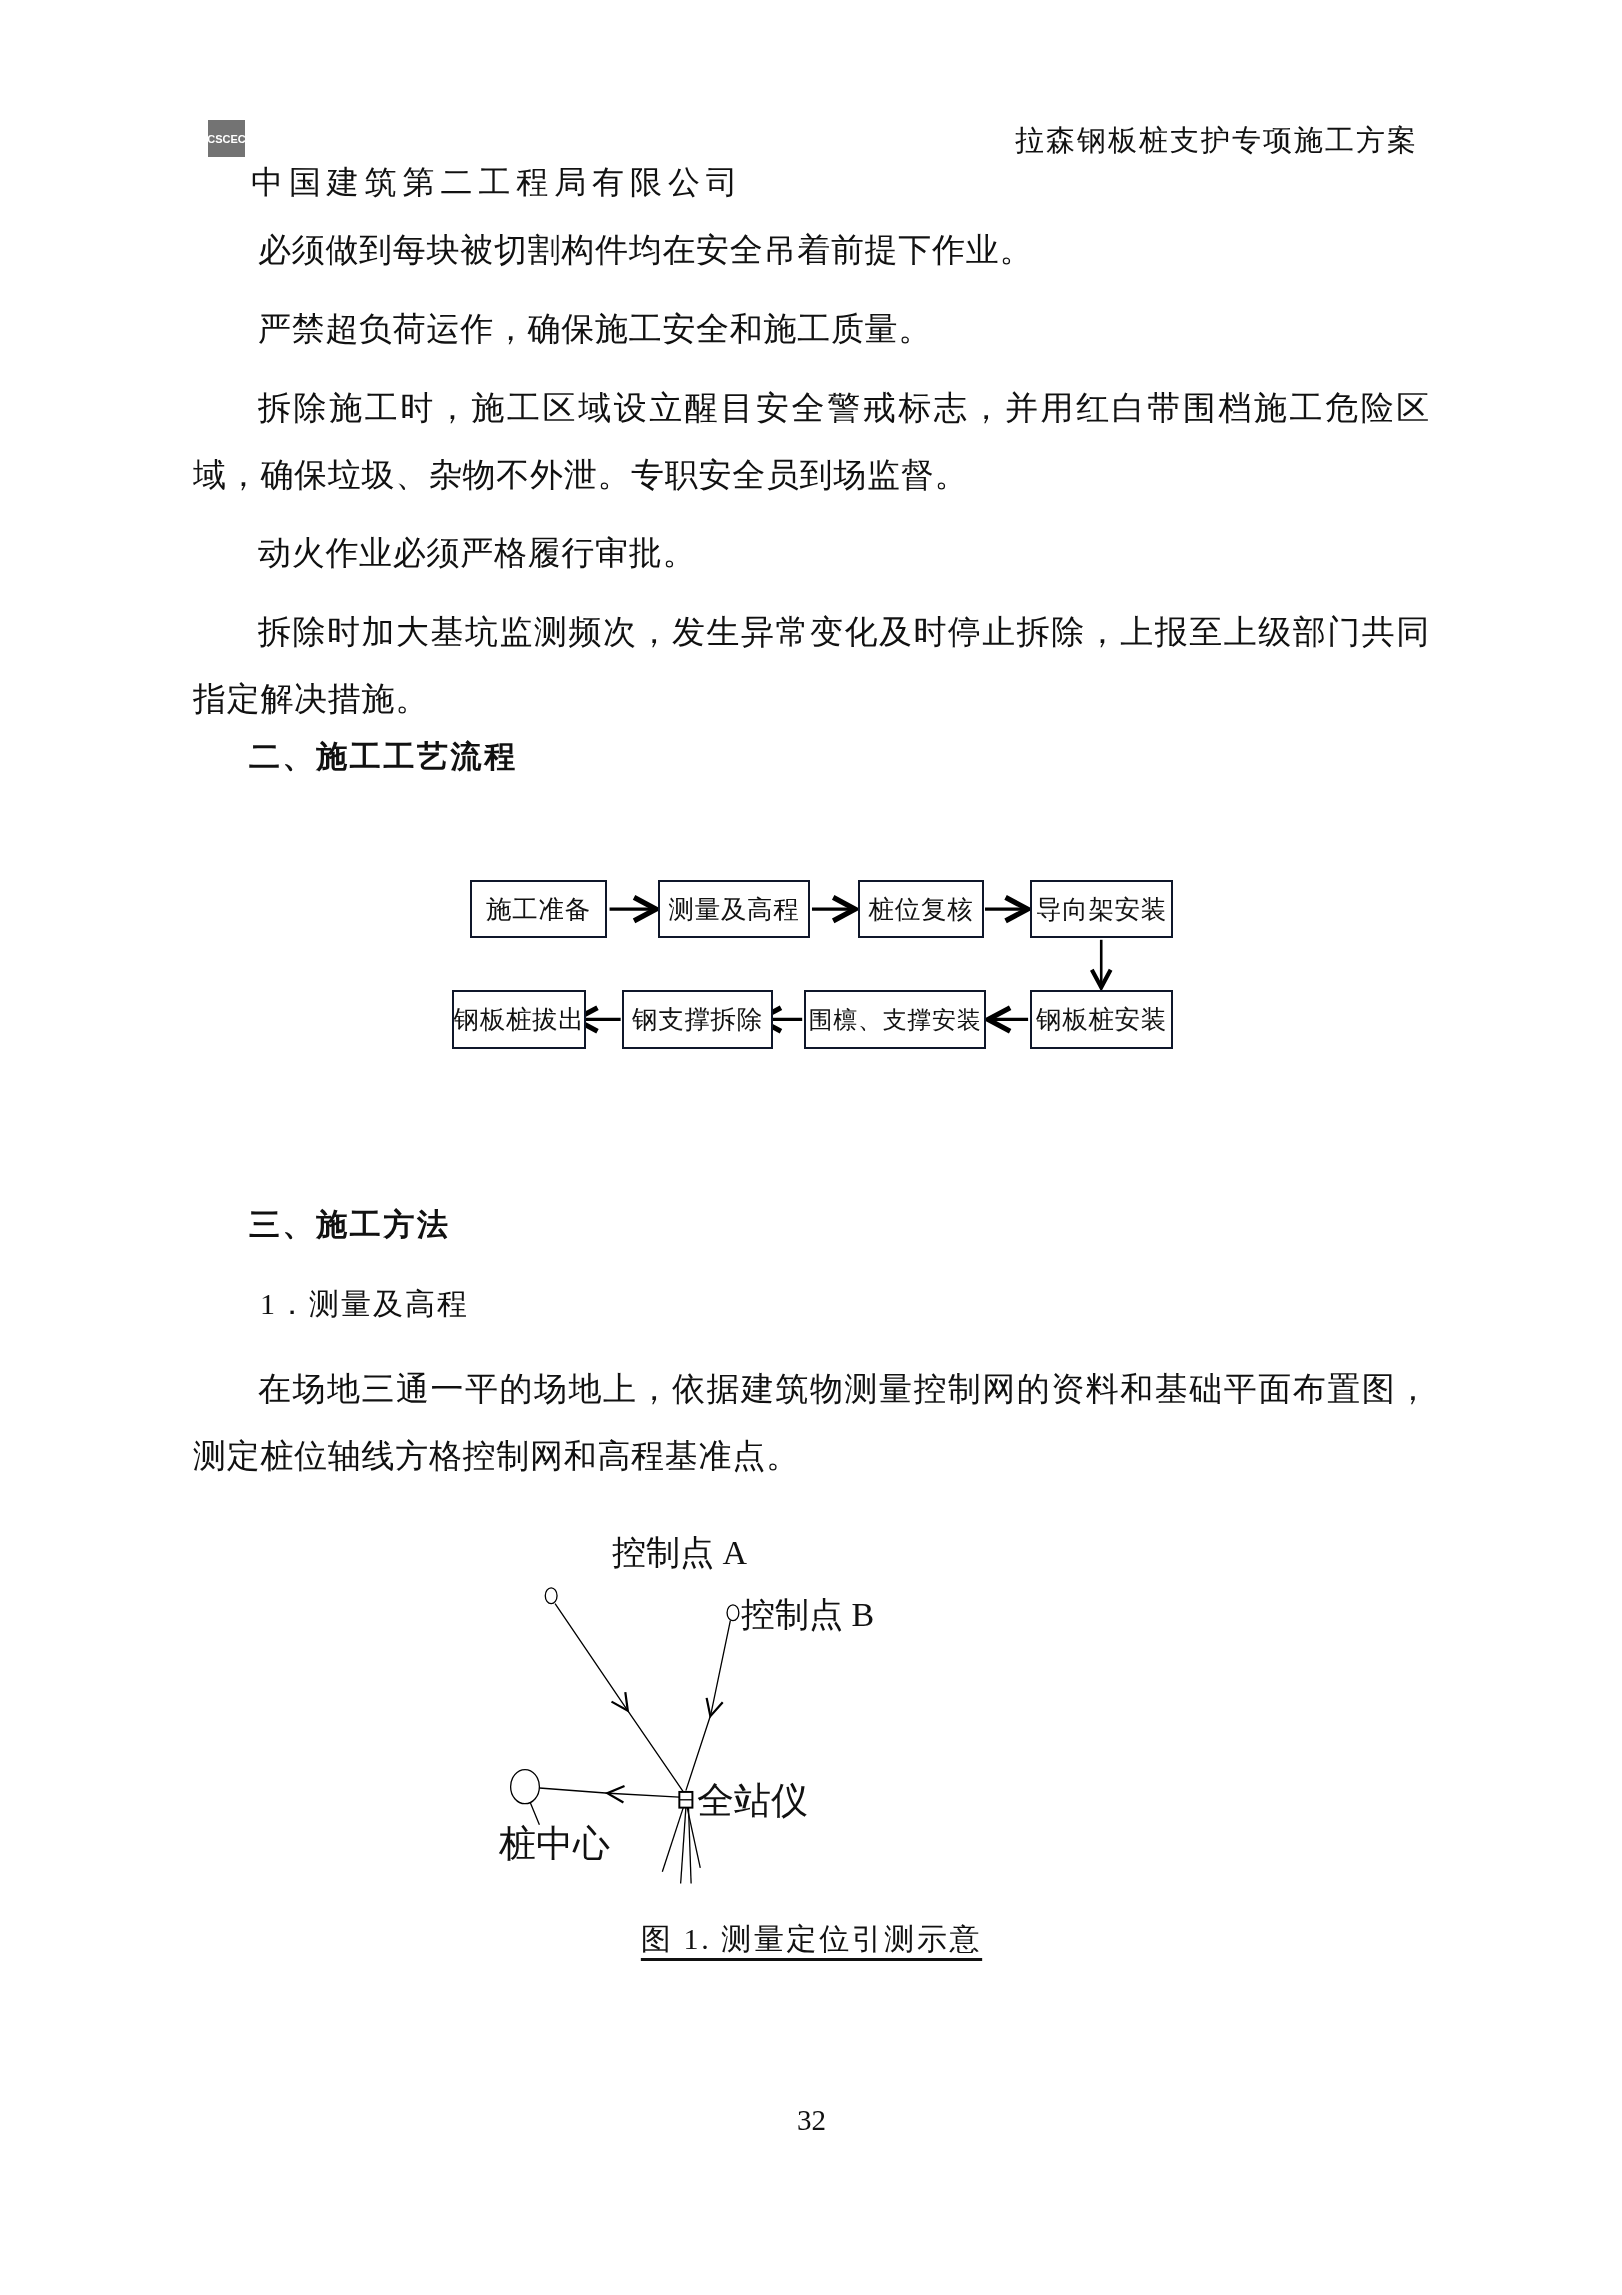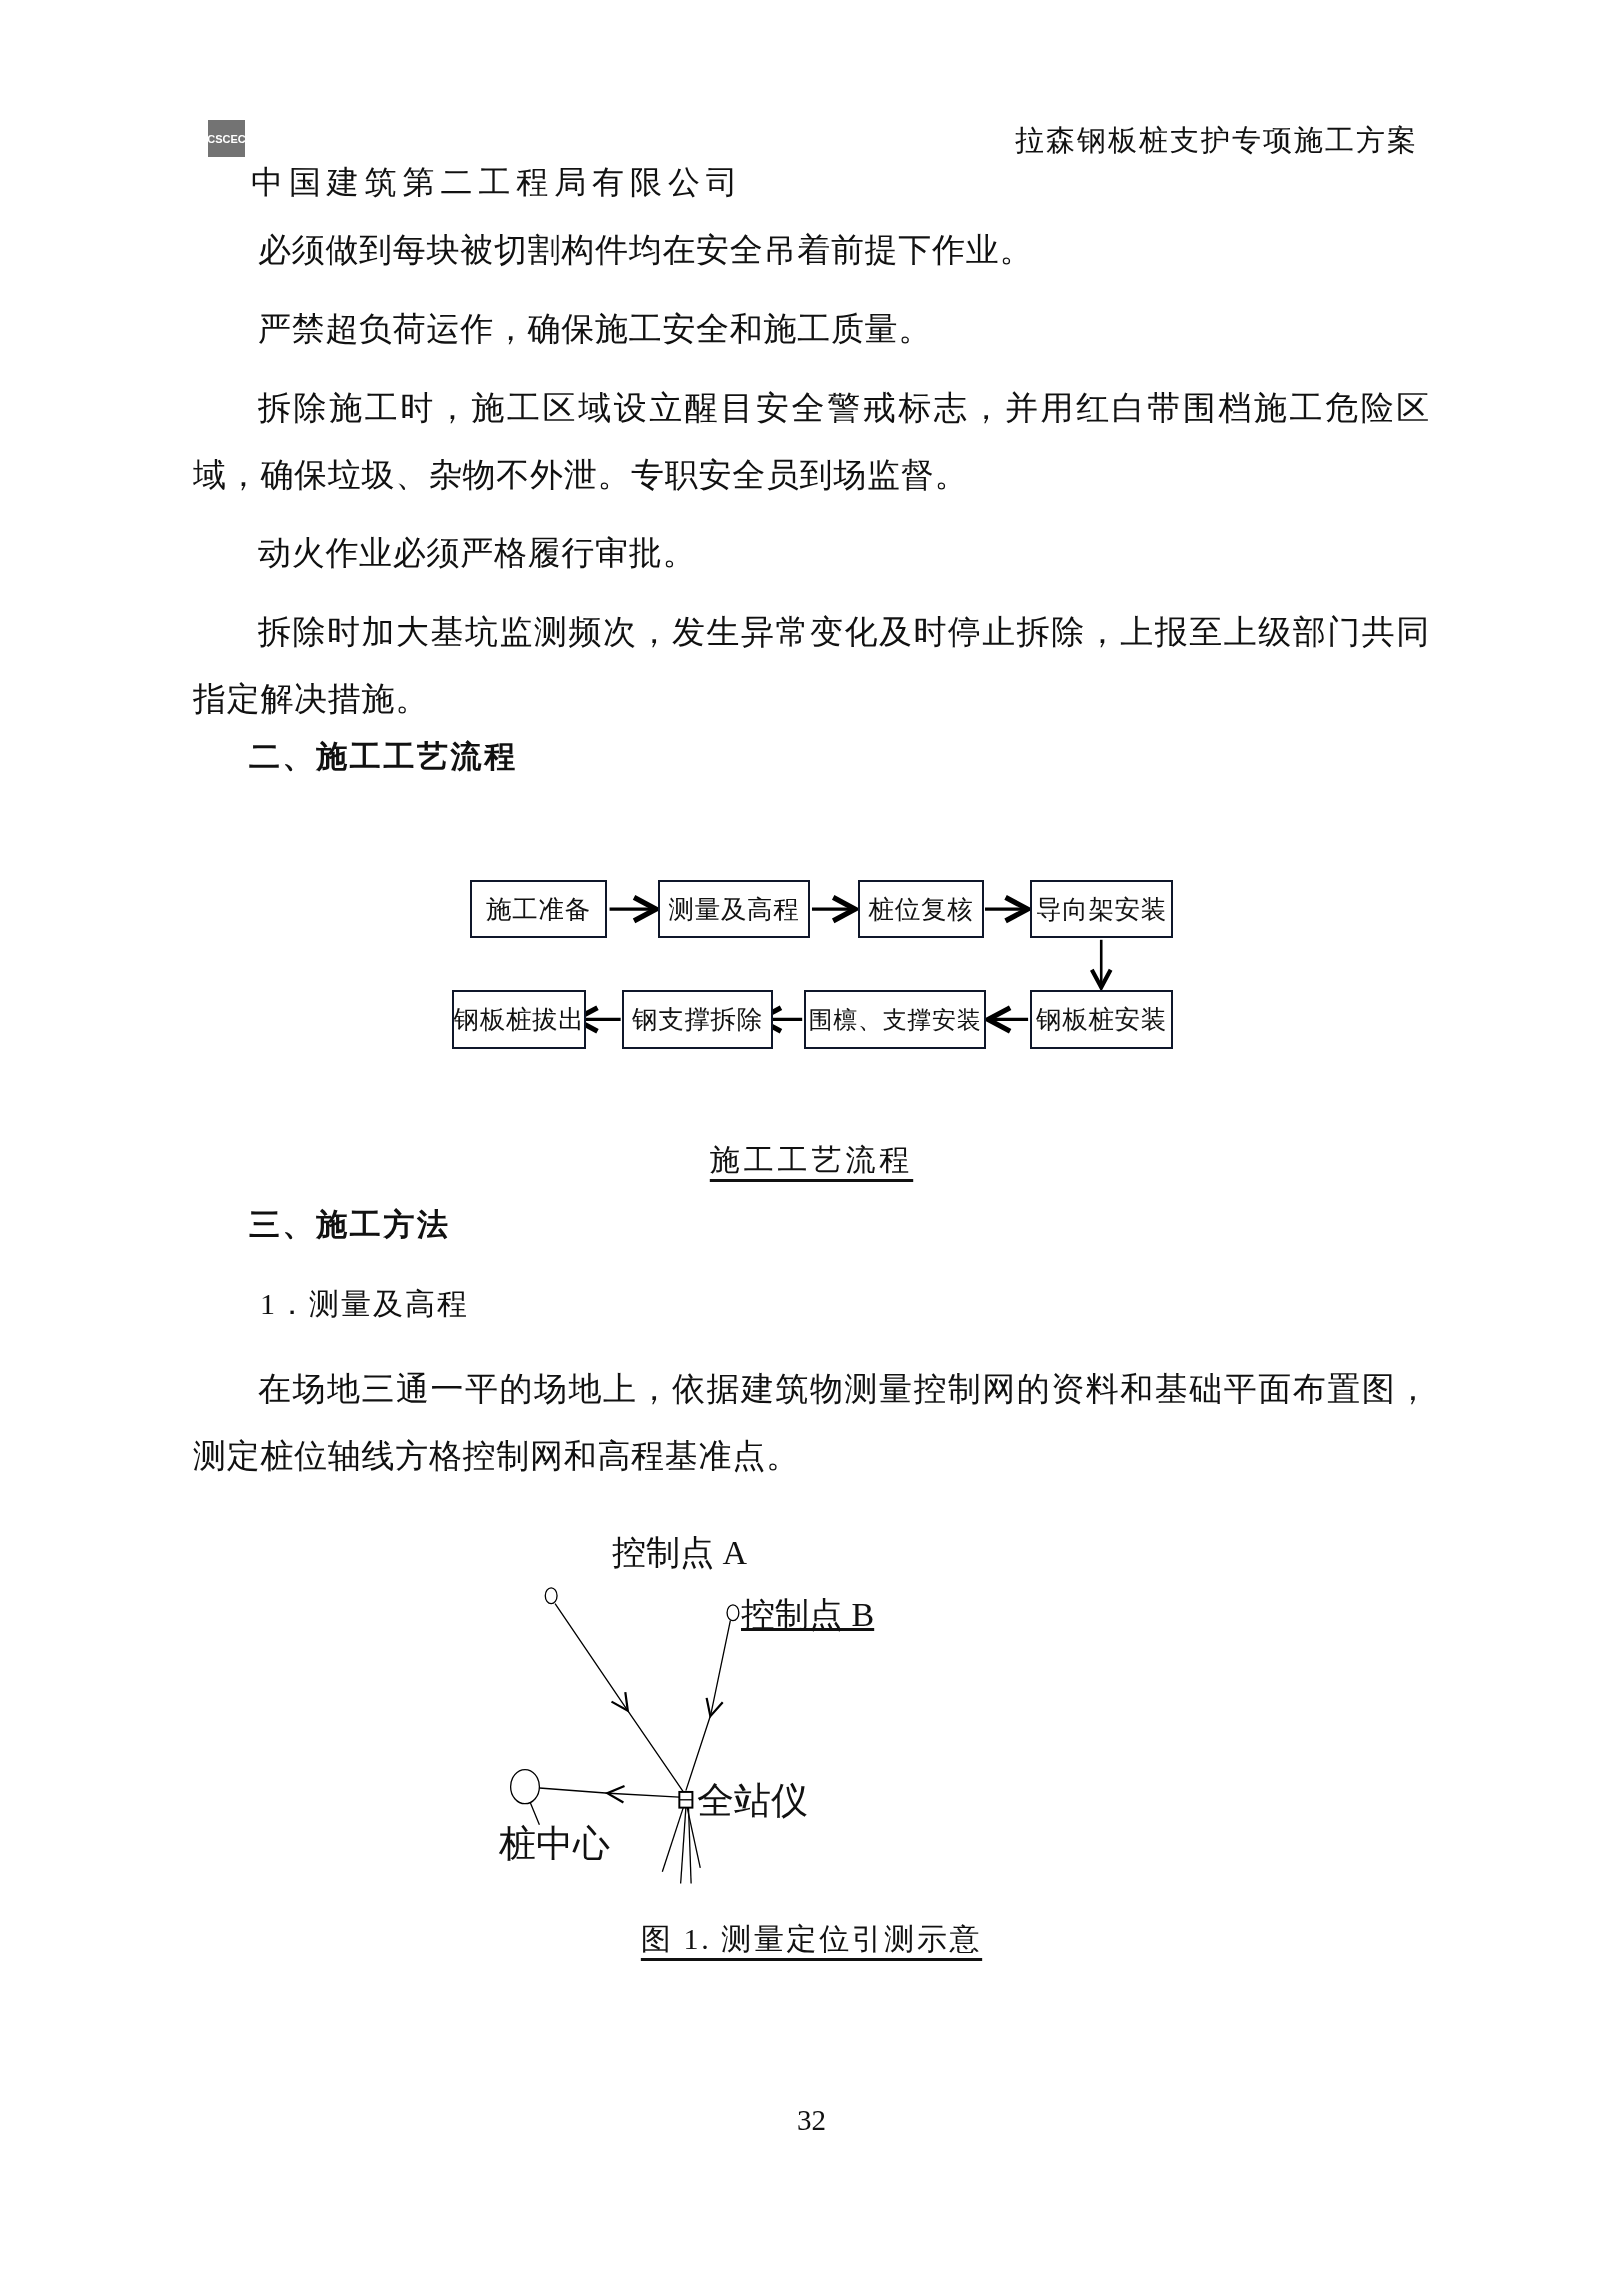--- a/index.html
+++ b/index.html
@@ -82,21 +82,21 @@
     position:absolute; top:1356px; left:193px; width:1237px;
     font-size:33px; line-height:67px; text-indent:65px;
     text-align:justify; letter-spacing:0.7px;
   }
 
   
   .diagram { position:absolute; left:491px; top:1525px; width:497px; height:373px; }
   .diagram svg { position:absolute; left:0; top:0; width:100%; height:100%; }
   .dlabel { position:absolute; white-space:nowrap; }
   .label-a       { left:121px; top:5.2px;   font-size:34px; }
-  .label-b       { left:250px; top:67px; font-size:34px;text-decoration:underline; }
+  .label-b       { left:250px; top:67px; font-size:34px; }
   .label-station { left:206px; top:251px; font-size:37px; }
   .label-pile    { left:8px;  top:294px; font-size:37px; }
 
   .fig-caption {
     position:absolute; top:1919px; left:0; width:100%;
     text-align:center; font-size:30px; letter-spacing:2.6px;
   }
   .fig-caption span { text-decoration:underline; text-underline-offset:9.2px; }
 
   
@@ -156,23 +156,20 @@
     <div class="fbox b1">施工准备</div>
     <div class="fbox b2">测量及高程</div>
     <div class="fbox b3">桩位复核</div>
     <div class="fbox b4">导向架安装</div>
     <div class="fbox b5">钢板桩拔出</div>
     <div class="fbox b6">钢支撑拆除</div>
     <div class="fbox b7">围檩、支撑安装</div>
     <div class="fbox b8">钢板桩安装</div>
   </div>
 
-  <div class="fc-caption">
-    <span>施工工艺流程</span>
-  </div>
 
   <div class="h3">三、施工方法</div>
   <div class="h4">1．测量及高程</div>
 
   <div class="survey-par">在场地三通一平的场地上，依据建筑物测量控制网的资料和基础平面布置图，测定桩位轴线方格控制网和高程基准点。</div>
 
   <div class="diagram">
     <svg viewBox="0 0 760 570">
       <defs>
         <marker id="thinarrow" viewBox="0 0 16 16" refX="13" refY="8" markerWidth="17" markerHeight="17" orient="auto">

